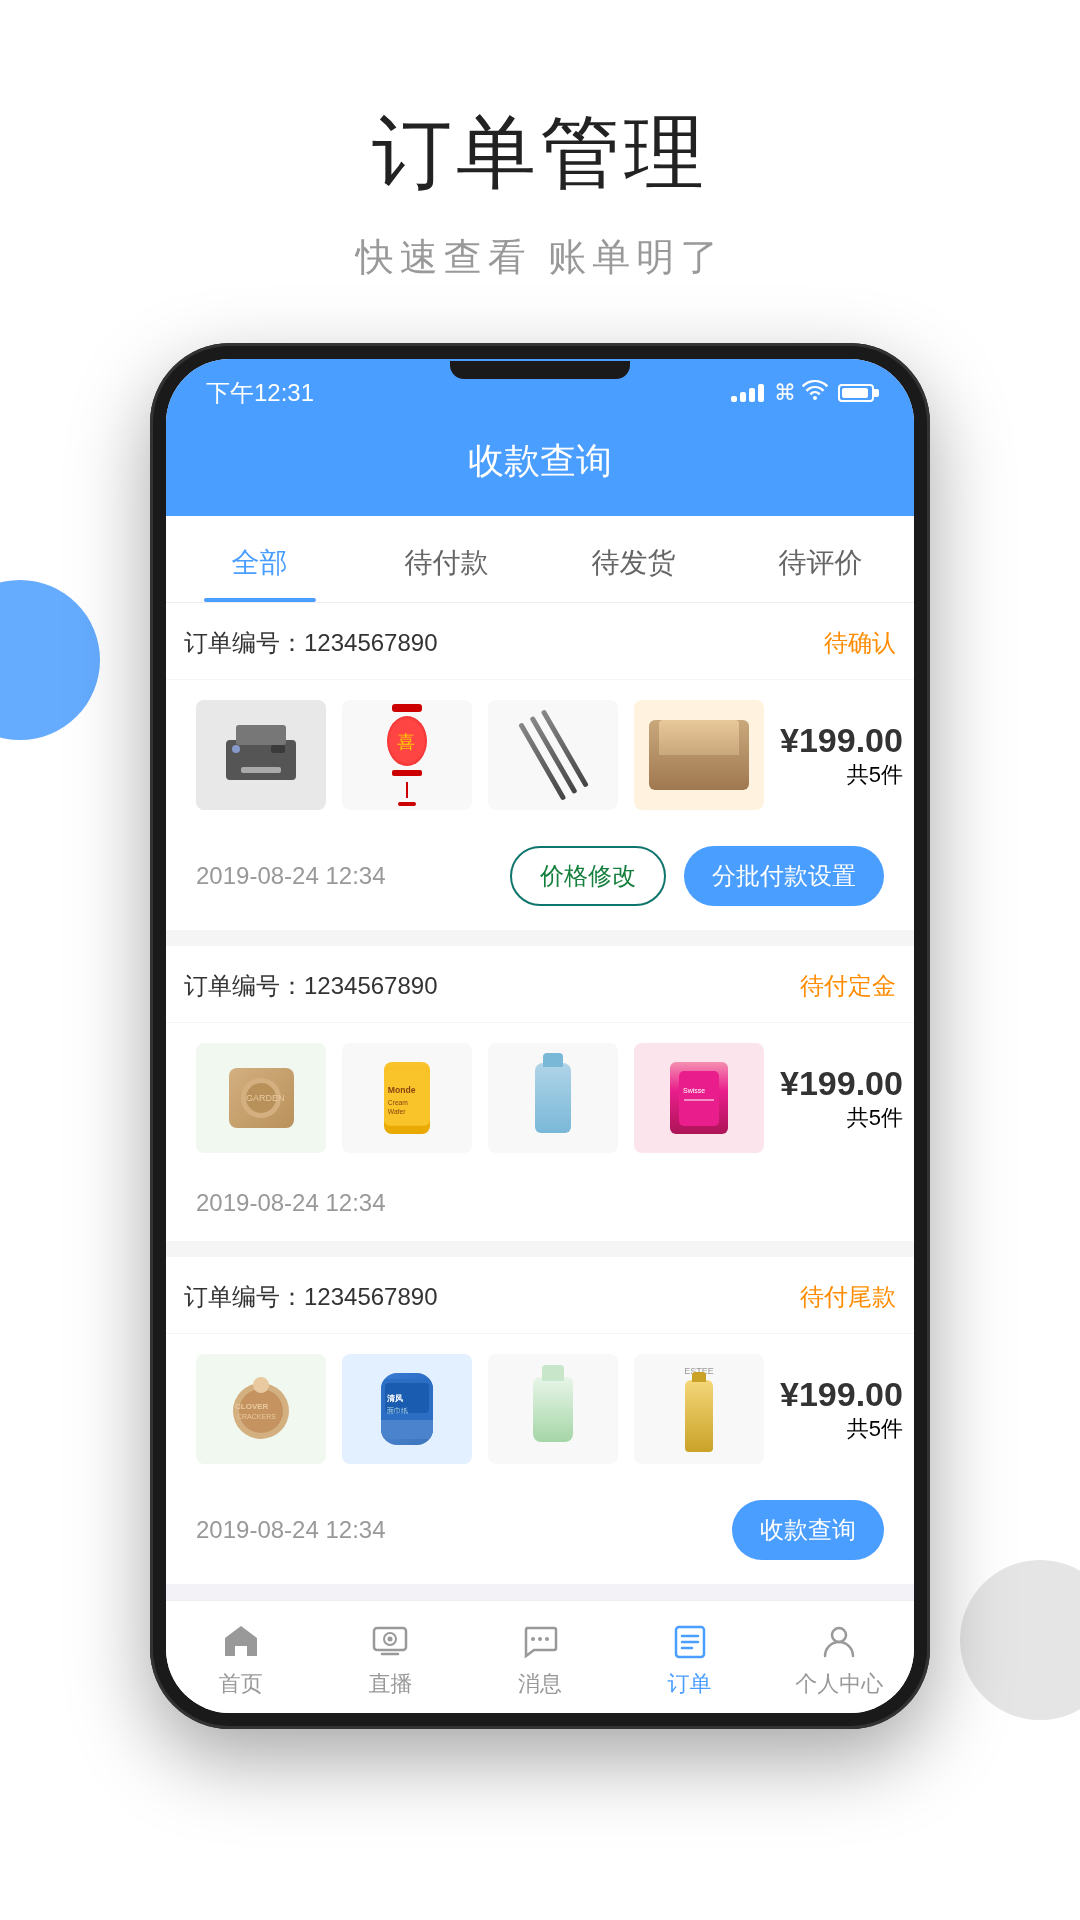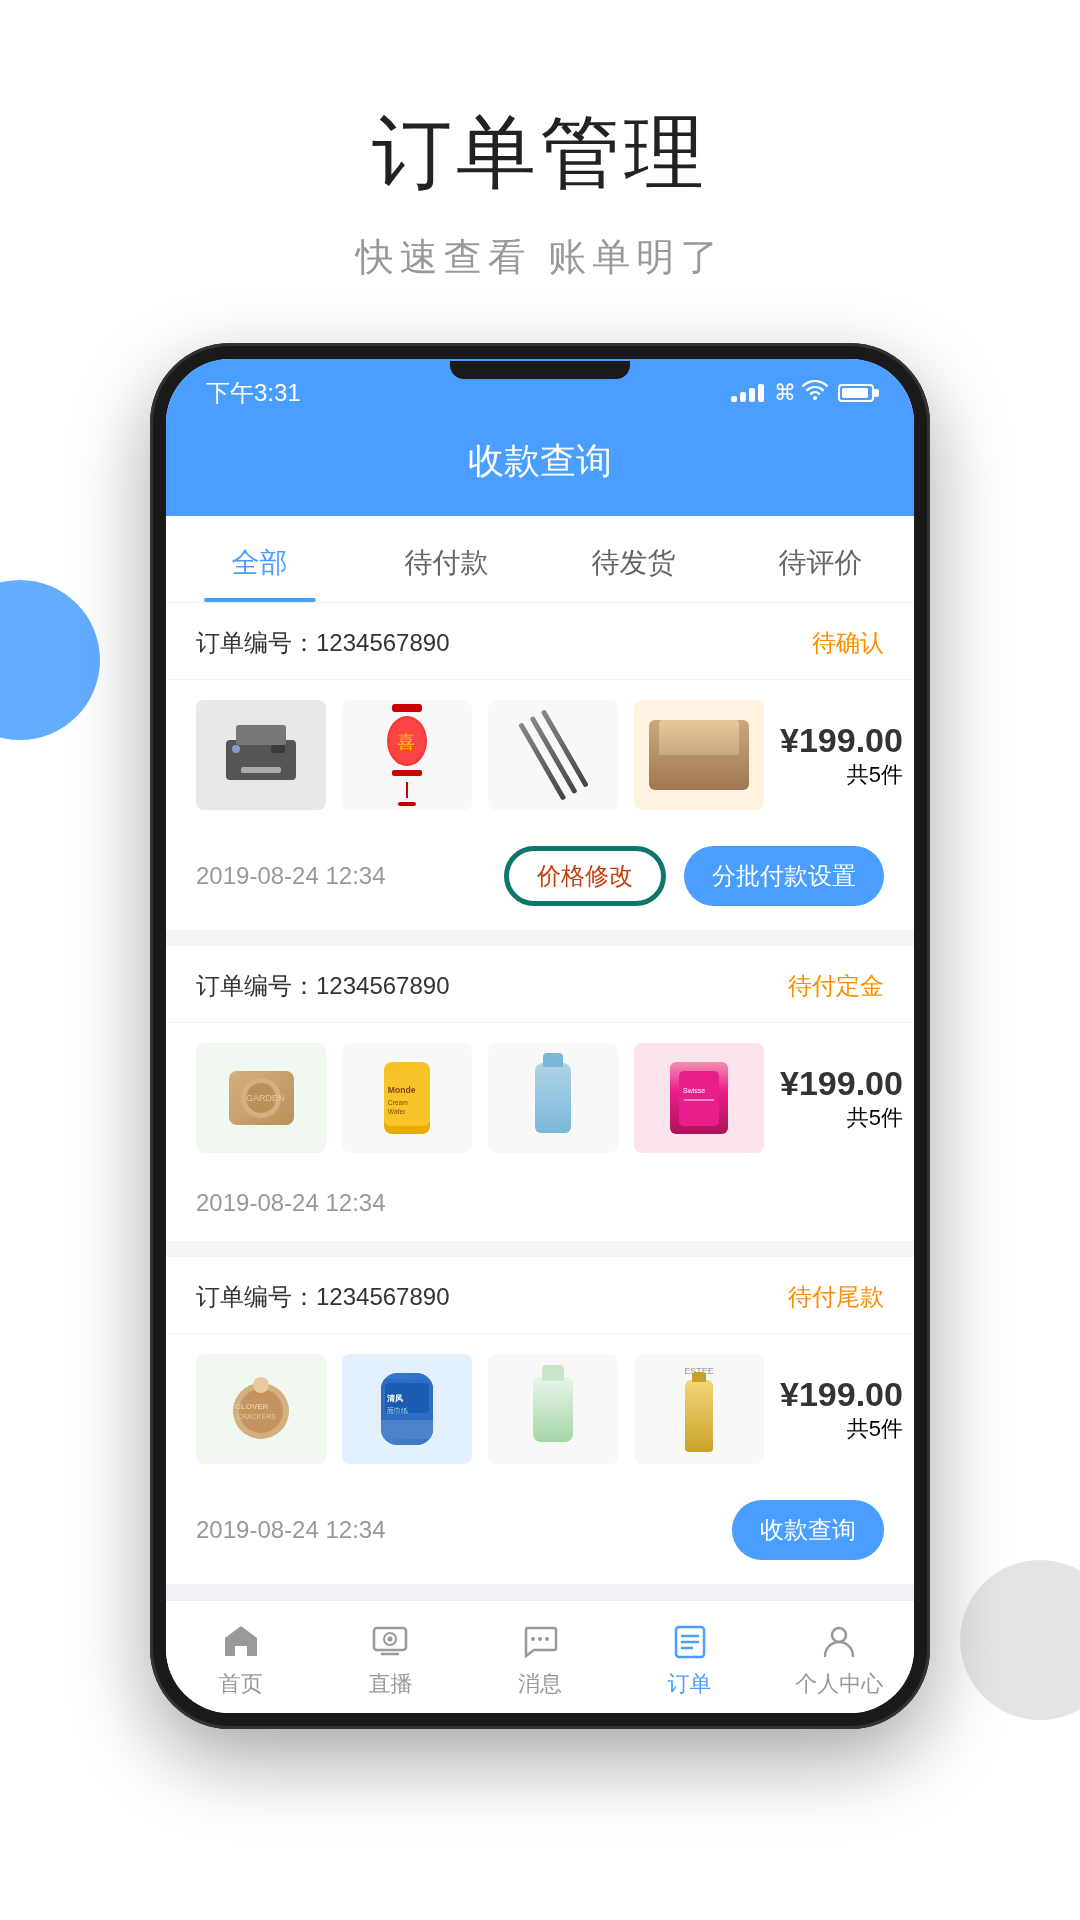--- a/index.html
+++ b/index.html
@@ -170,21 +170,21 @@
     
     .order-card {
       background: white;
       margin-bottom: 16px;
       padding: 0;
     }
     .order-card-header {
       display: flex;
       justify-content: space-between;
       align-items: center;
-      padding: 24px 30px 20px;
+      padding: 24px 18px 20px;
       border-bottom: 1px solid #f5f5f5;
     }
     .order-number {
       font-size: 24px;
       color: #333;
     }
     .order-status {
       font-size: 24px;
       text-align: right;
     }
@@ -231,22 +231,22 @@
     }
     .order-date {
       font-size: 24px;
       color: #999;
     }
     .footer-actions {
       display: flex;
       gap: 18px;
     }
     .btn-outline {
-      border: 5px solid #0f766e;
-      color: #c2410c;
+      border: 2px solid #0f766e;
+      color: #15803d;
       background: white;
       padding: 6px 28px;
       border-radius: 40px;
       font-size: 24px;
     }
     .btn-solid {
       background: #4A9EFF;
       color: white;
       padding: 14px 28px;
       border-radius: 40px;
@@ -339,21 +339,21 @@
     .green-lotion::before {
       content: ''; position: absolute; top: -12px; left: 50%;
       transform: translateX(-50%);
       width: 22px; height: 16px;
       background: #c8e6c9;
       border-radius: 4px 4px 0 0;
     }
 
     
     .cookie-tin {
-      width: 65px; height: 54px;
+      width: 65px; height: 60px;
       background: linear-gradient(135deg, #d4af80 0%, #b8915a 100%);
       border-radius: 8px;
     }
 
     
     .monde-pack {
       width: 46px; height: 72px;
       background: linear-gradient(180deg, #f9c42a 0%, #e8a800 100%);
       border-radius: 8px;
     }
@@ -413,21 +413,21 @@
   <div class="page-header-title">订单管理</div>
   <div class="page-header-subtitle">快速查看 账单明了</div>
 </div>
 
 <div class="phone-wrapper">
   <div class="phone-frame">
     <div class="phone-notch"></div>
     <div class="phone-screen">
 
       <div class="status-bar">
-        <span>下午3:31</span>
+        <span>下午12:31</span>
         <div class="status-icons">
           <div class="signal-bars">
             <div class="signal-bar" style="height:6px"></div>
             <div class="signal-bar" style="height:10px"></div>
             <div class="signal-bar" style="height:14px"></div>
             <div class="signal-bar" style="height:18px"></div>
           </div>
           <span class="wifi-icon">⌘
             <svg width="26" height="20" viewBox="0 0 26 20" fill="white">
               <path d="M13 16a2 2 0 110 4 2 2 0 010-4zm0-5c2.2 0 4.2.9 5.6 2.4l-1.8 1.8A5 5 0 0013 13a5 5 0 00-3.8 2.2L7.4 13.4A7.6 7.6 0 0113 11zm0-5c3.7 0 7 1.5 9.4 4L20.6 11.8A10 10 0 0013 8a10 10 0 00-7.6 3.8L3.6 10A12.6 12.6 0 0113 6zm0-6c5.2 0 9.9 2.1 13.3 5.5l-1.8 1.8A16 16 0 0013 2 16 16 0 001.5 7.3L-.3 5.5A18.6 18.6 0 0113 0z"></path>

